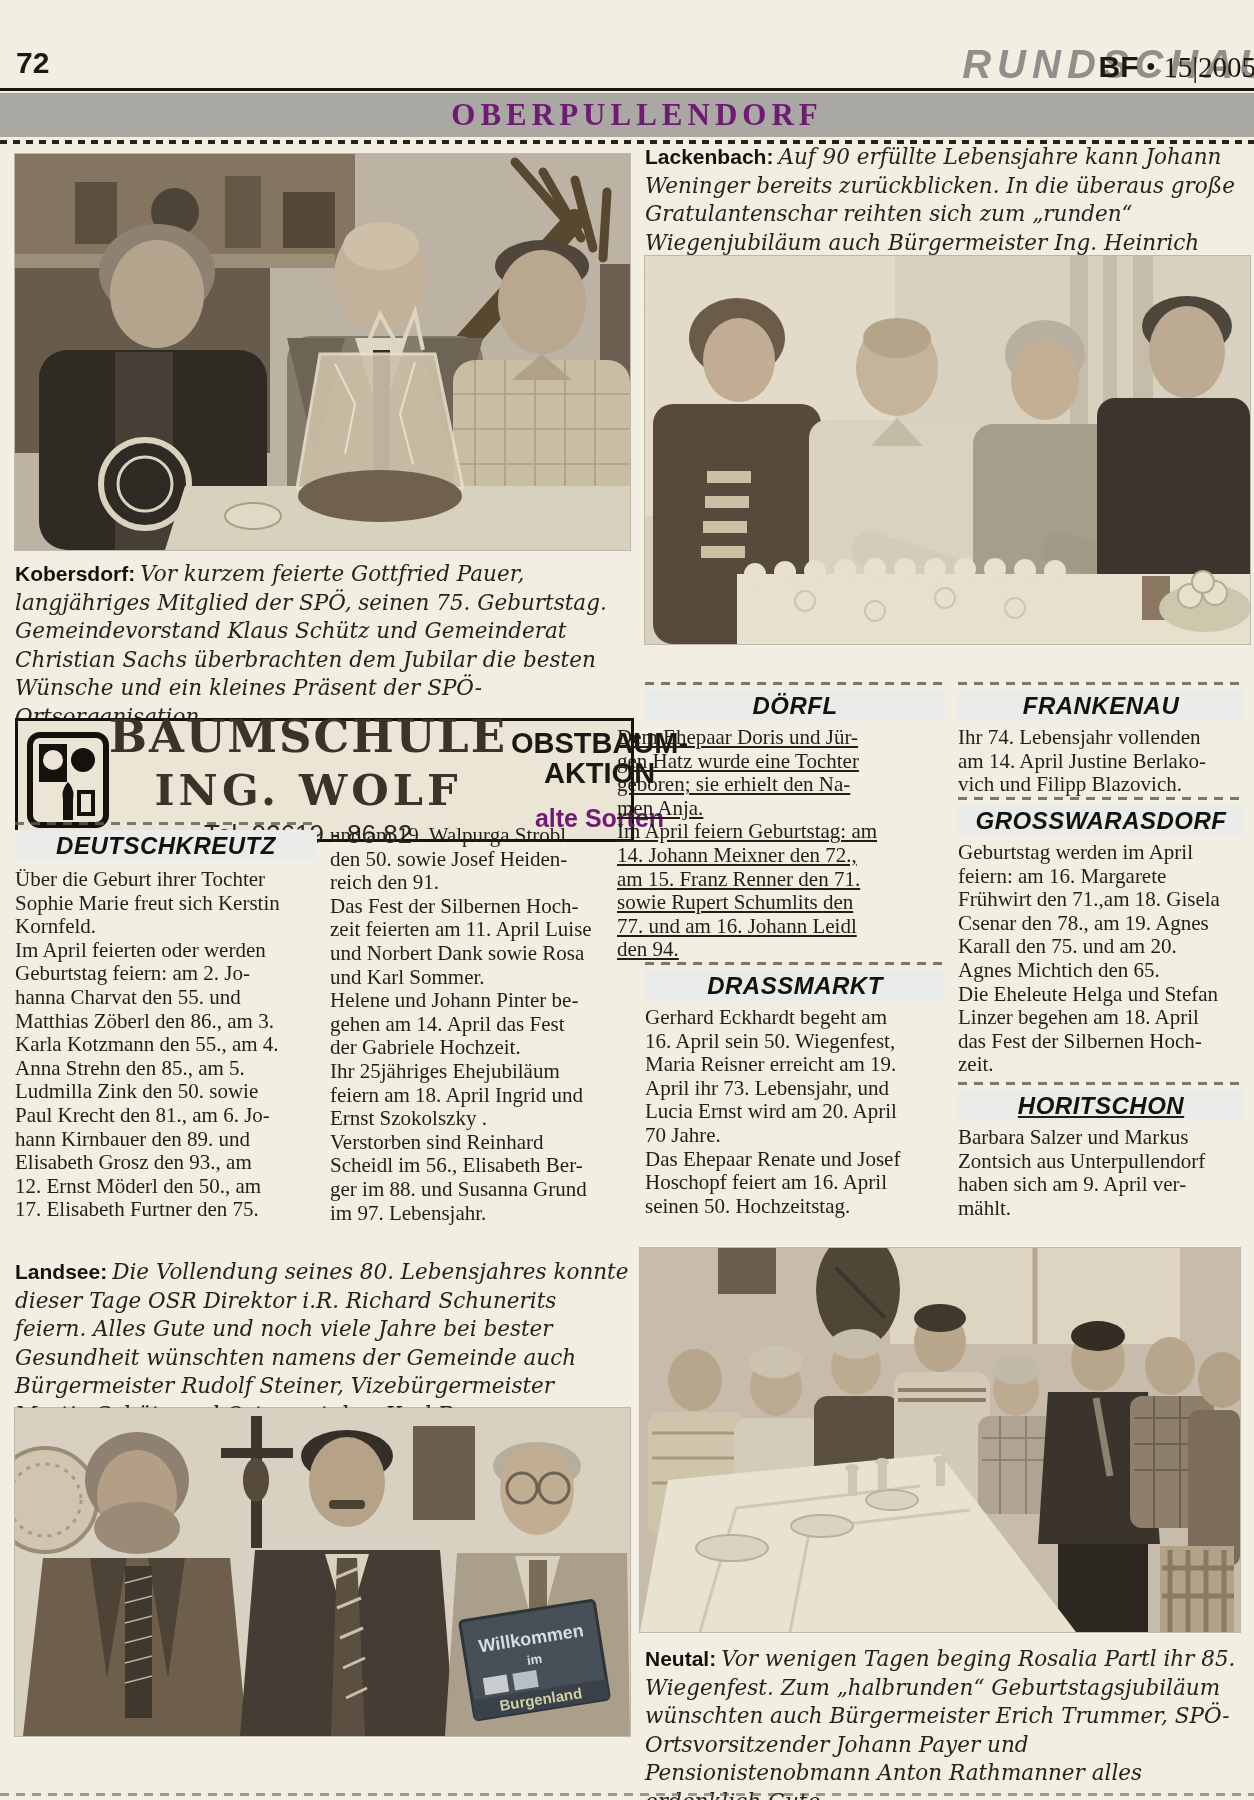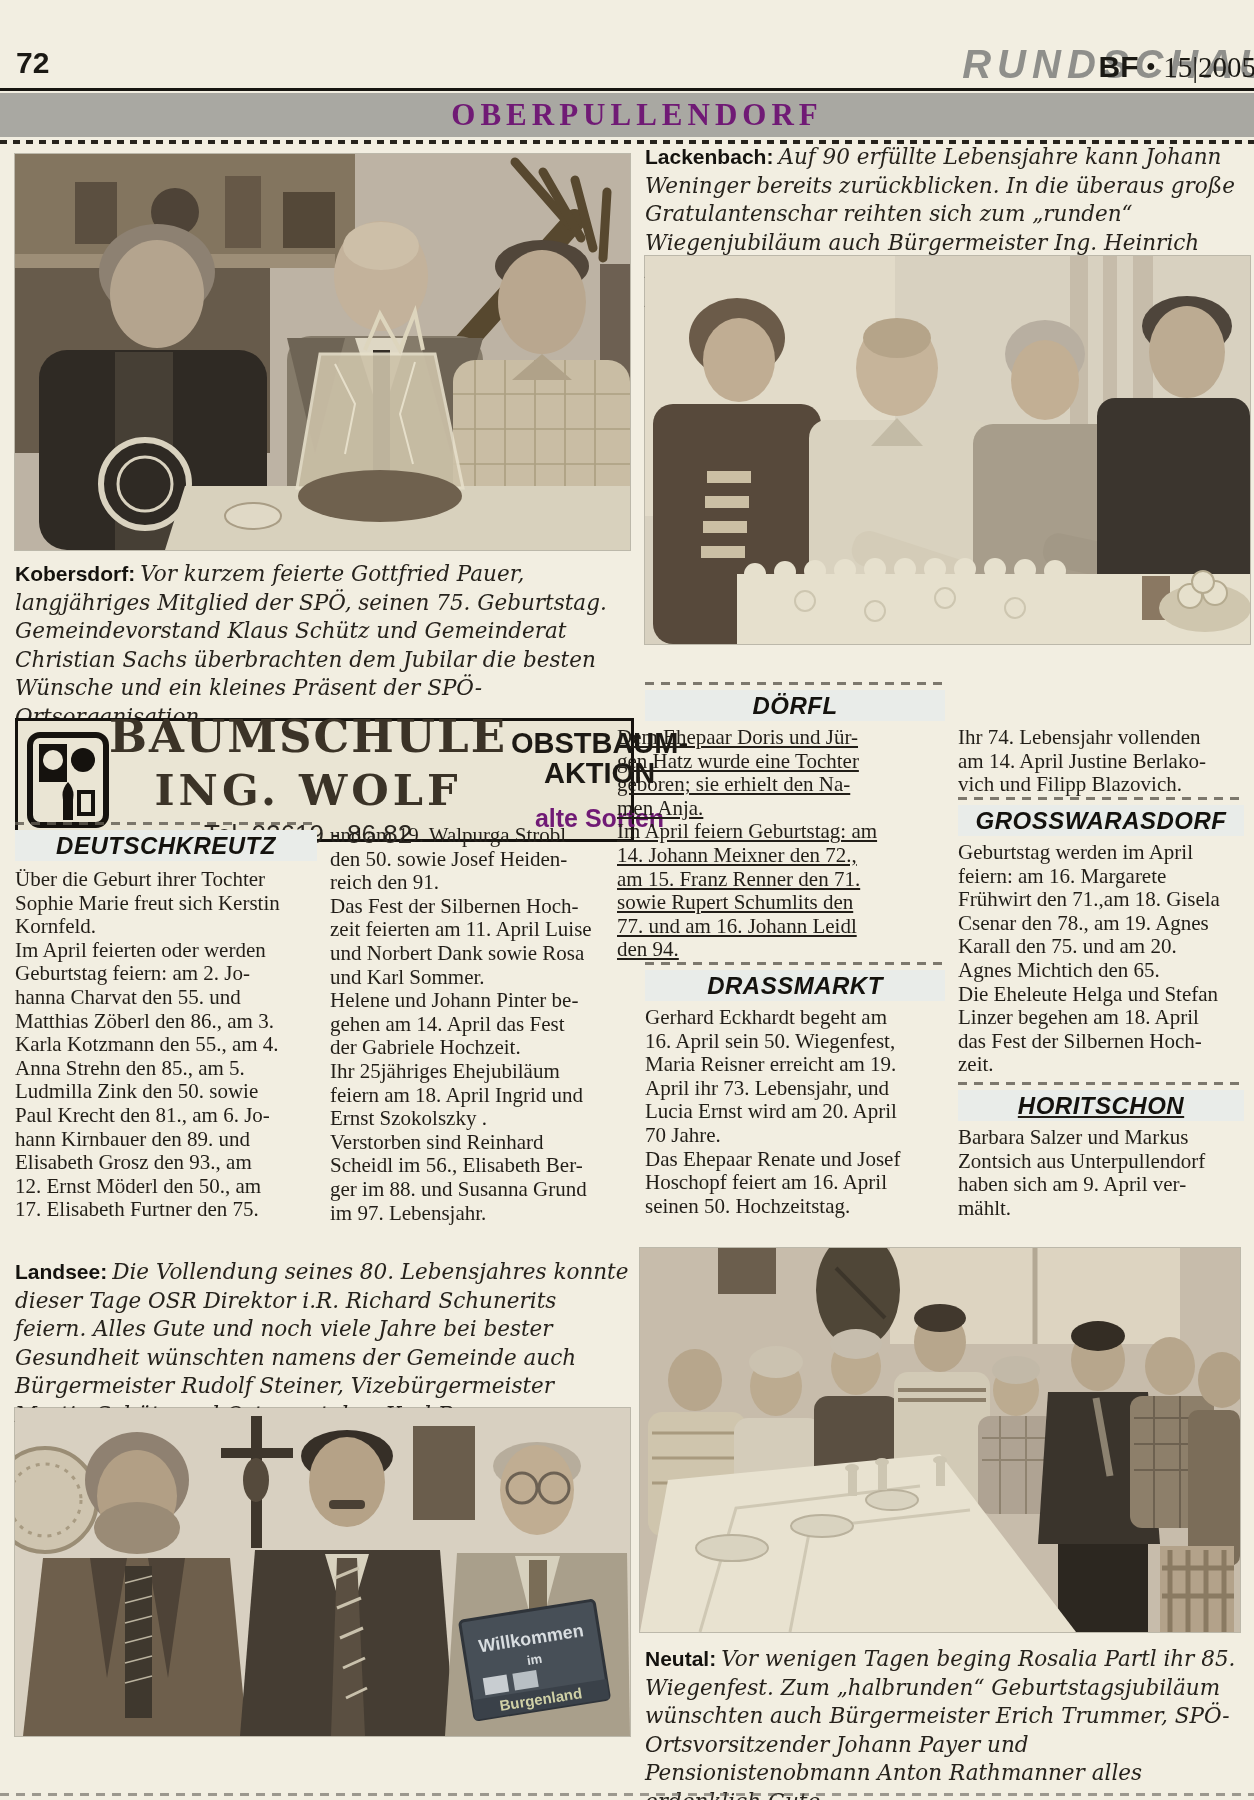--- a/index.html
+++ b/index.html
@@ -290,20 +290,24 @@
       <div class="line">16. April sein 50. Wiegenfest,</div>
       <div class="line">Maria Reisner erreicht am 19.</div>
       <div class="line">April ihr 73. Lebensjahr, und</div>
       <div class="line">Lucia Ernst wird am 20. April</div>
       <div class="line">70 Jahre.</div>
       <div class="line">Das Ehepaar Renate und Josef</div>
       <div class="line">Hoschopf feiert am 16. April</div>
       <div class="line">seinen 50. Hochzeitstag.</div>
     </div>
 
+  <div class="sec-head" style="left:958px;top:682px;width:286px;">
+    <div class="sec-dash"></div>
+    <div class="sec-bar">FRANKENAU</div>
+  </div>
   <div class="col" style="left:958px;top:726px;width:290px;">
       <div class="line">Ihr 74. Lebensjahr vollenden</div>
       <div class="line">am 14. April Justine Berlako-</div>
       <div class="line">vich und Filipp Blazovich.</div>
     </div>
 
   <div class="sec-head" style="left:958px;top:797px;width:286px;">
     <div class="sec-dash"></div>
     <div class="sec-bar">GROSSWARASDORF</div>
   </div>

